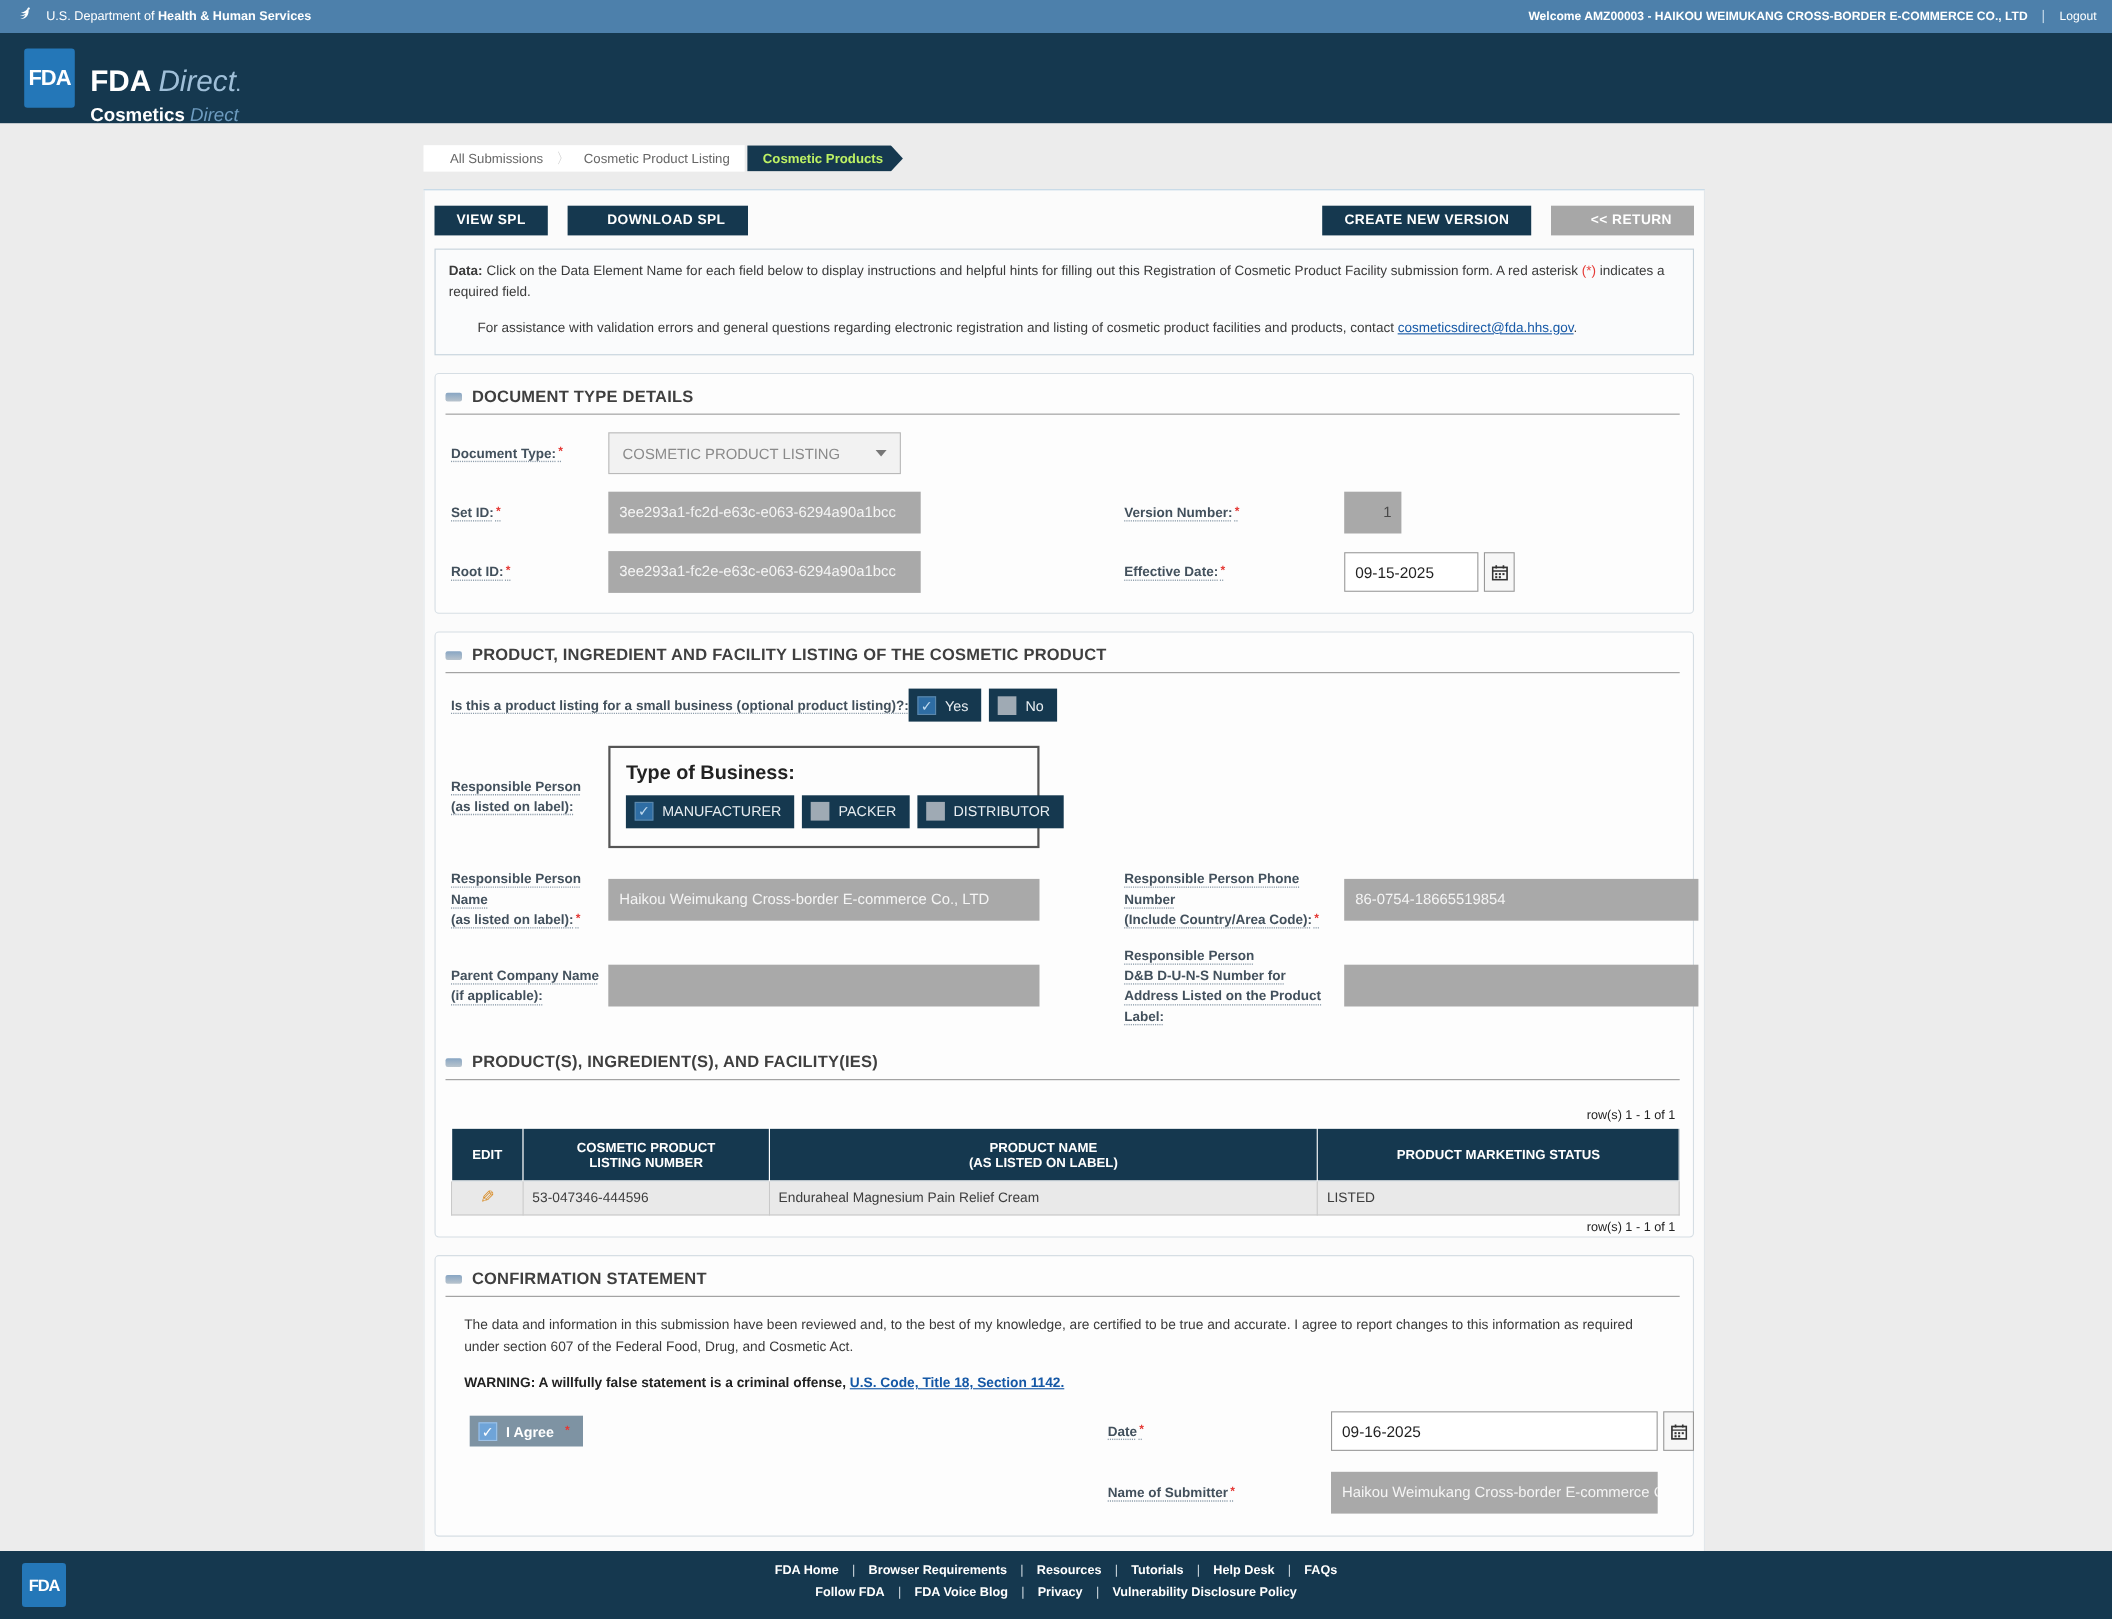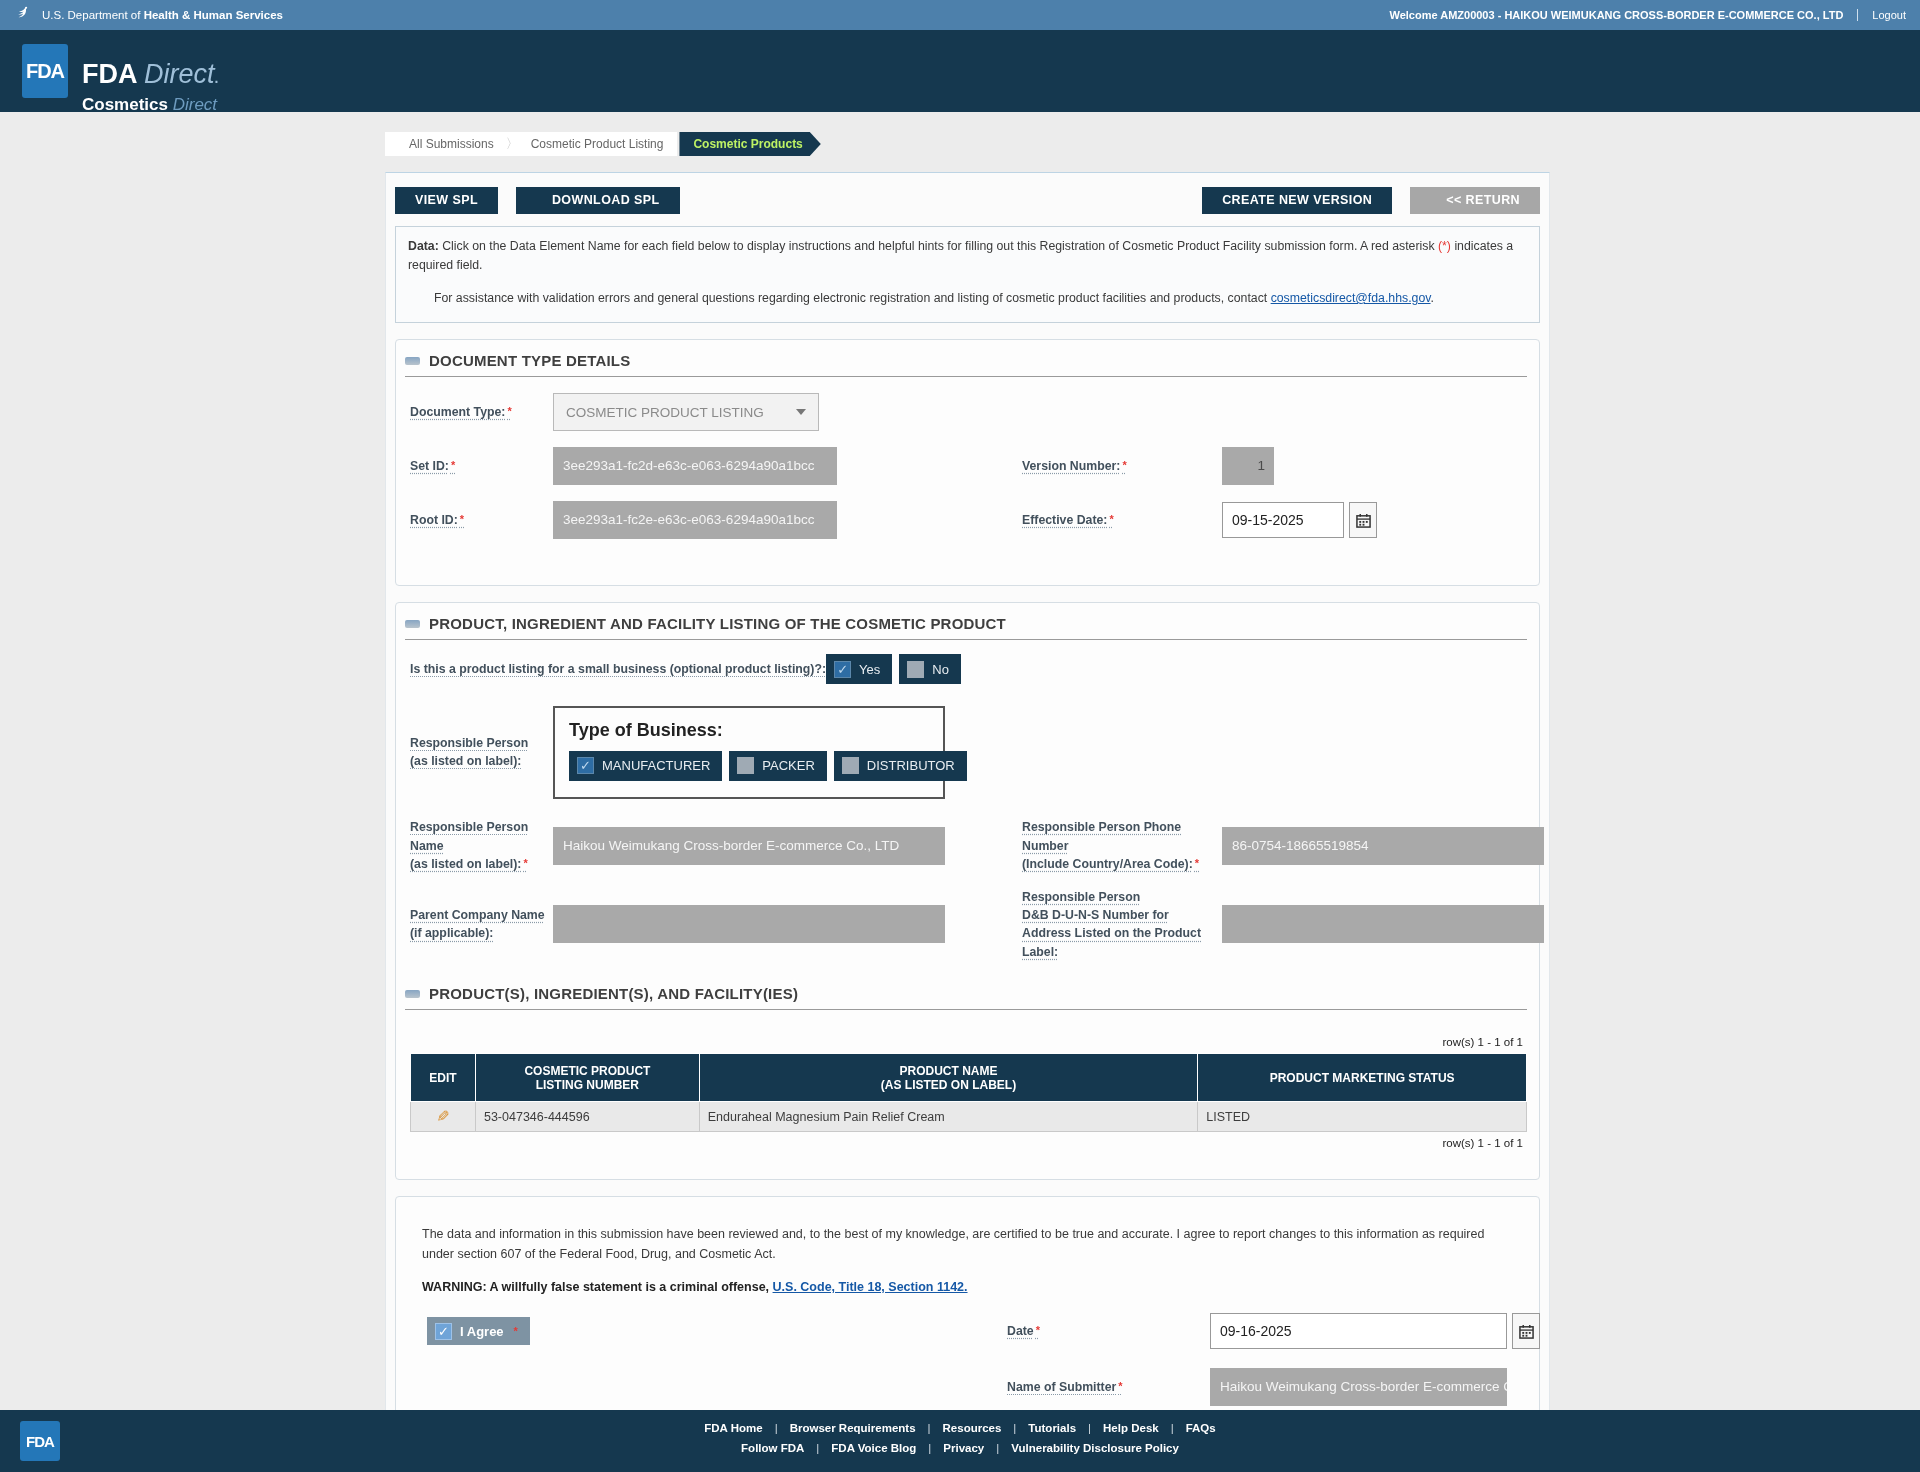--- a/index.html
+++ b/index.html
@@ -67,21 +67,21 @@
   .notebox {
     border: 1px solid #C5D2DB; background: #FAFBFC; padding: 10px 12px 14px 12px;
     font-size: 12.3px; color: #3a3a3a; line-height: 1.55;
   }
   .notebox .red { color: #E53935; }
   .notebox a, .link { color: #1558A6; text-decoration: underline; cursor: pointer; }
   .notebox .assist { margin-top: 14px; margin-left: 26px; }
   
   .card {
     background: #FDFDFD; border: 1px solid #D6DEE4; border-radius: 4px;
-    margin-top: 16px; padding: 12px 12px 30px 9px; position: relative;
+    margin-top: 16px; padding: 12px 12px 2px 9px; position: relative;
   }
   .sec-title { display: flex; align-items: center; gap: 9px; padding-bottom: 7px; border-bottom: 1px solid #9a9a9a; margin-bottom: 6px; }
   .sec-ico { width: 15px; height: 8px; border-radius: 2px; background: linear-gradient(#87A5C3, #B9C4CD); }
   .sec-title h2 { font-size: 15px; color: #3F3F3F; letter-spacing: .2px; font-weight: 700; }
   
   .frow { position: relative; display: flex; align-items: center; margin: 16px 0 16px 5px; min-height: 38px; }
   .lbl {
     width: 143px; flex: 0 0 143px;
     font-size: 12.3px; font-weight: 700; color: #42505C; line-height: 1.5;
     text-decoration: underline dotted #8A9AA8; text-underline-offset: 3px;
@@ -346,20 +346,24 @@
             <td>Enduraheal Magnesium Pain Relief Cream</td>
             <td>LISTED</td>
           </tr>
         </tbody>
       </table>
 
       <div class="rowcount bottom">row(s) 1 - 1 of 1</div>
     </div>
 
     <div class="card">
+      <div class="sec-title">
+        <span class="sec-ico"></span>
+        <h2>CONFIRMATION STATEMENT</h2>
+      </div>
 
       <p class="stmt" style="max-width:1105px">The data and information in this submission have been reviewed and, to the best of my knowledge, are certified to be true and accurate. I agree to report changes to this information as required under section 607 of the Federal Food, Drug, and Cosmetic Act.</p>
 
       <p class="warn"><span>WARNING: A willfully false statement is a criminal offense, </span><span class="link">U.S. Code, Title 18, Section 1142.</span></p>
 
       <div class="agree-row">
         <span class="cbx-btn agree-btn">
           <span class="cbx-box">✓</span>
           <b>I Agree</b>
           <span class="req">*</span>

